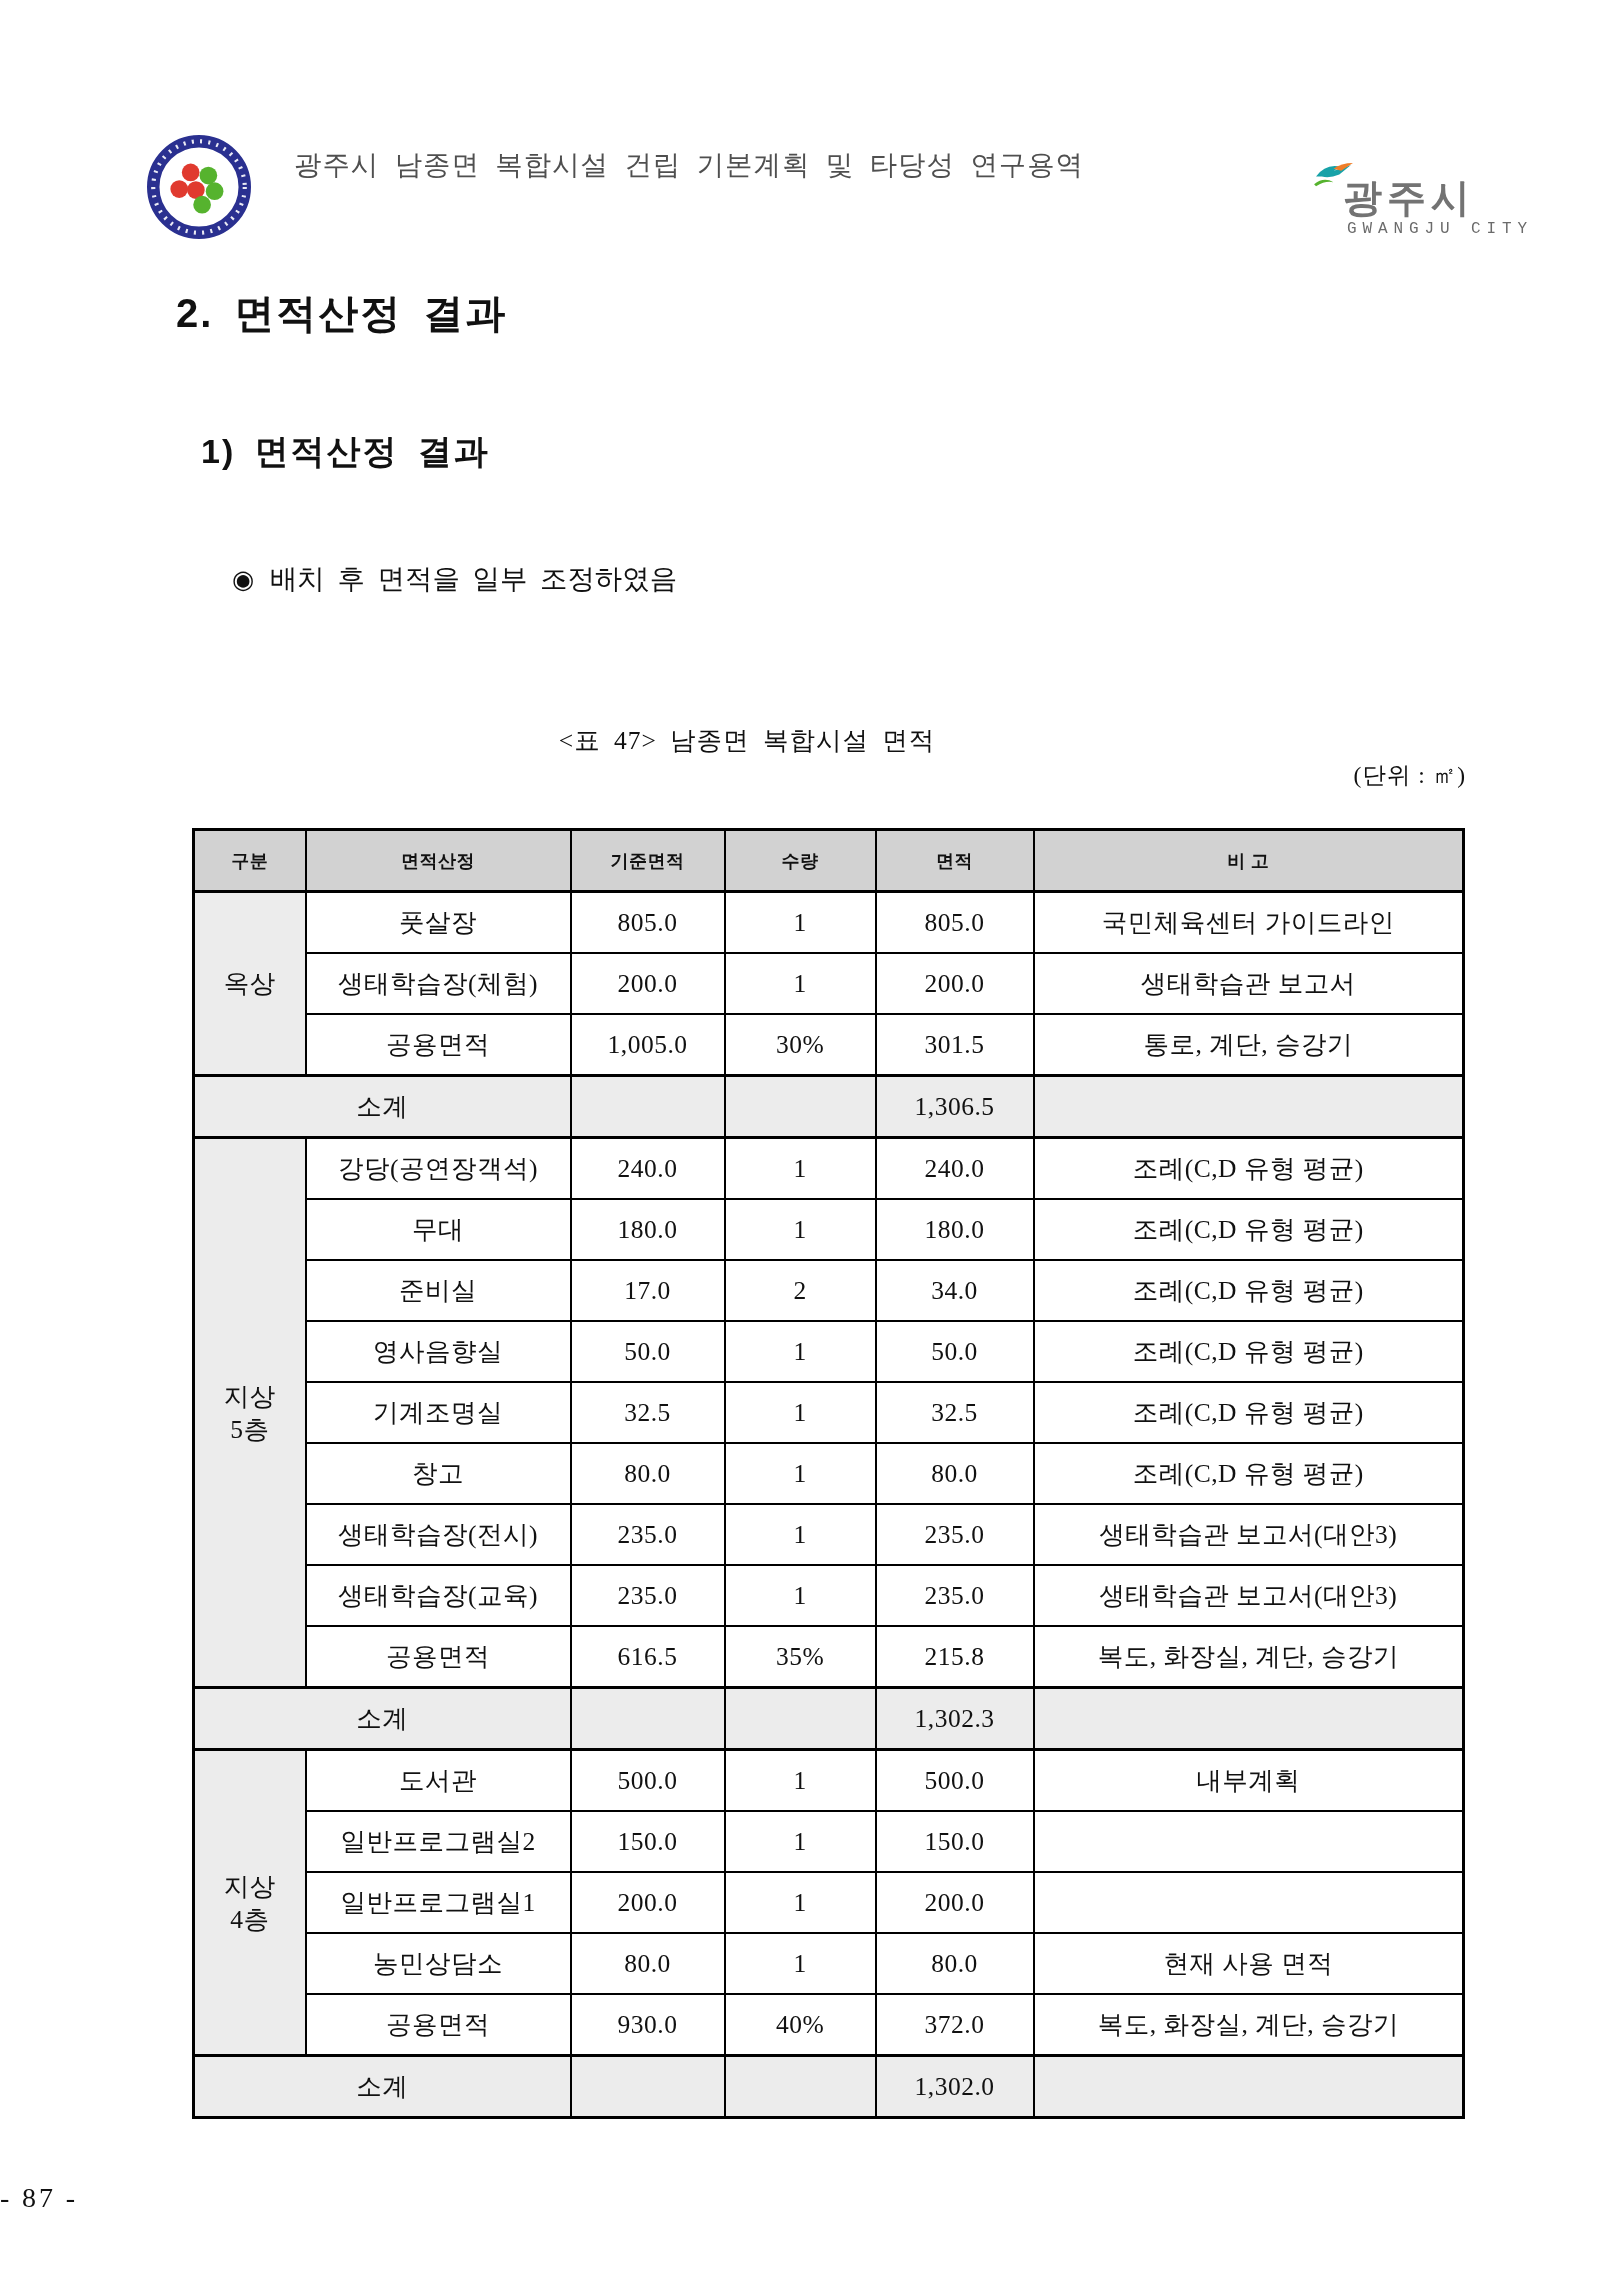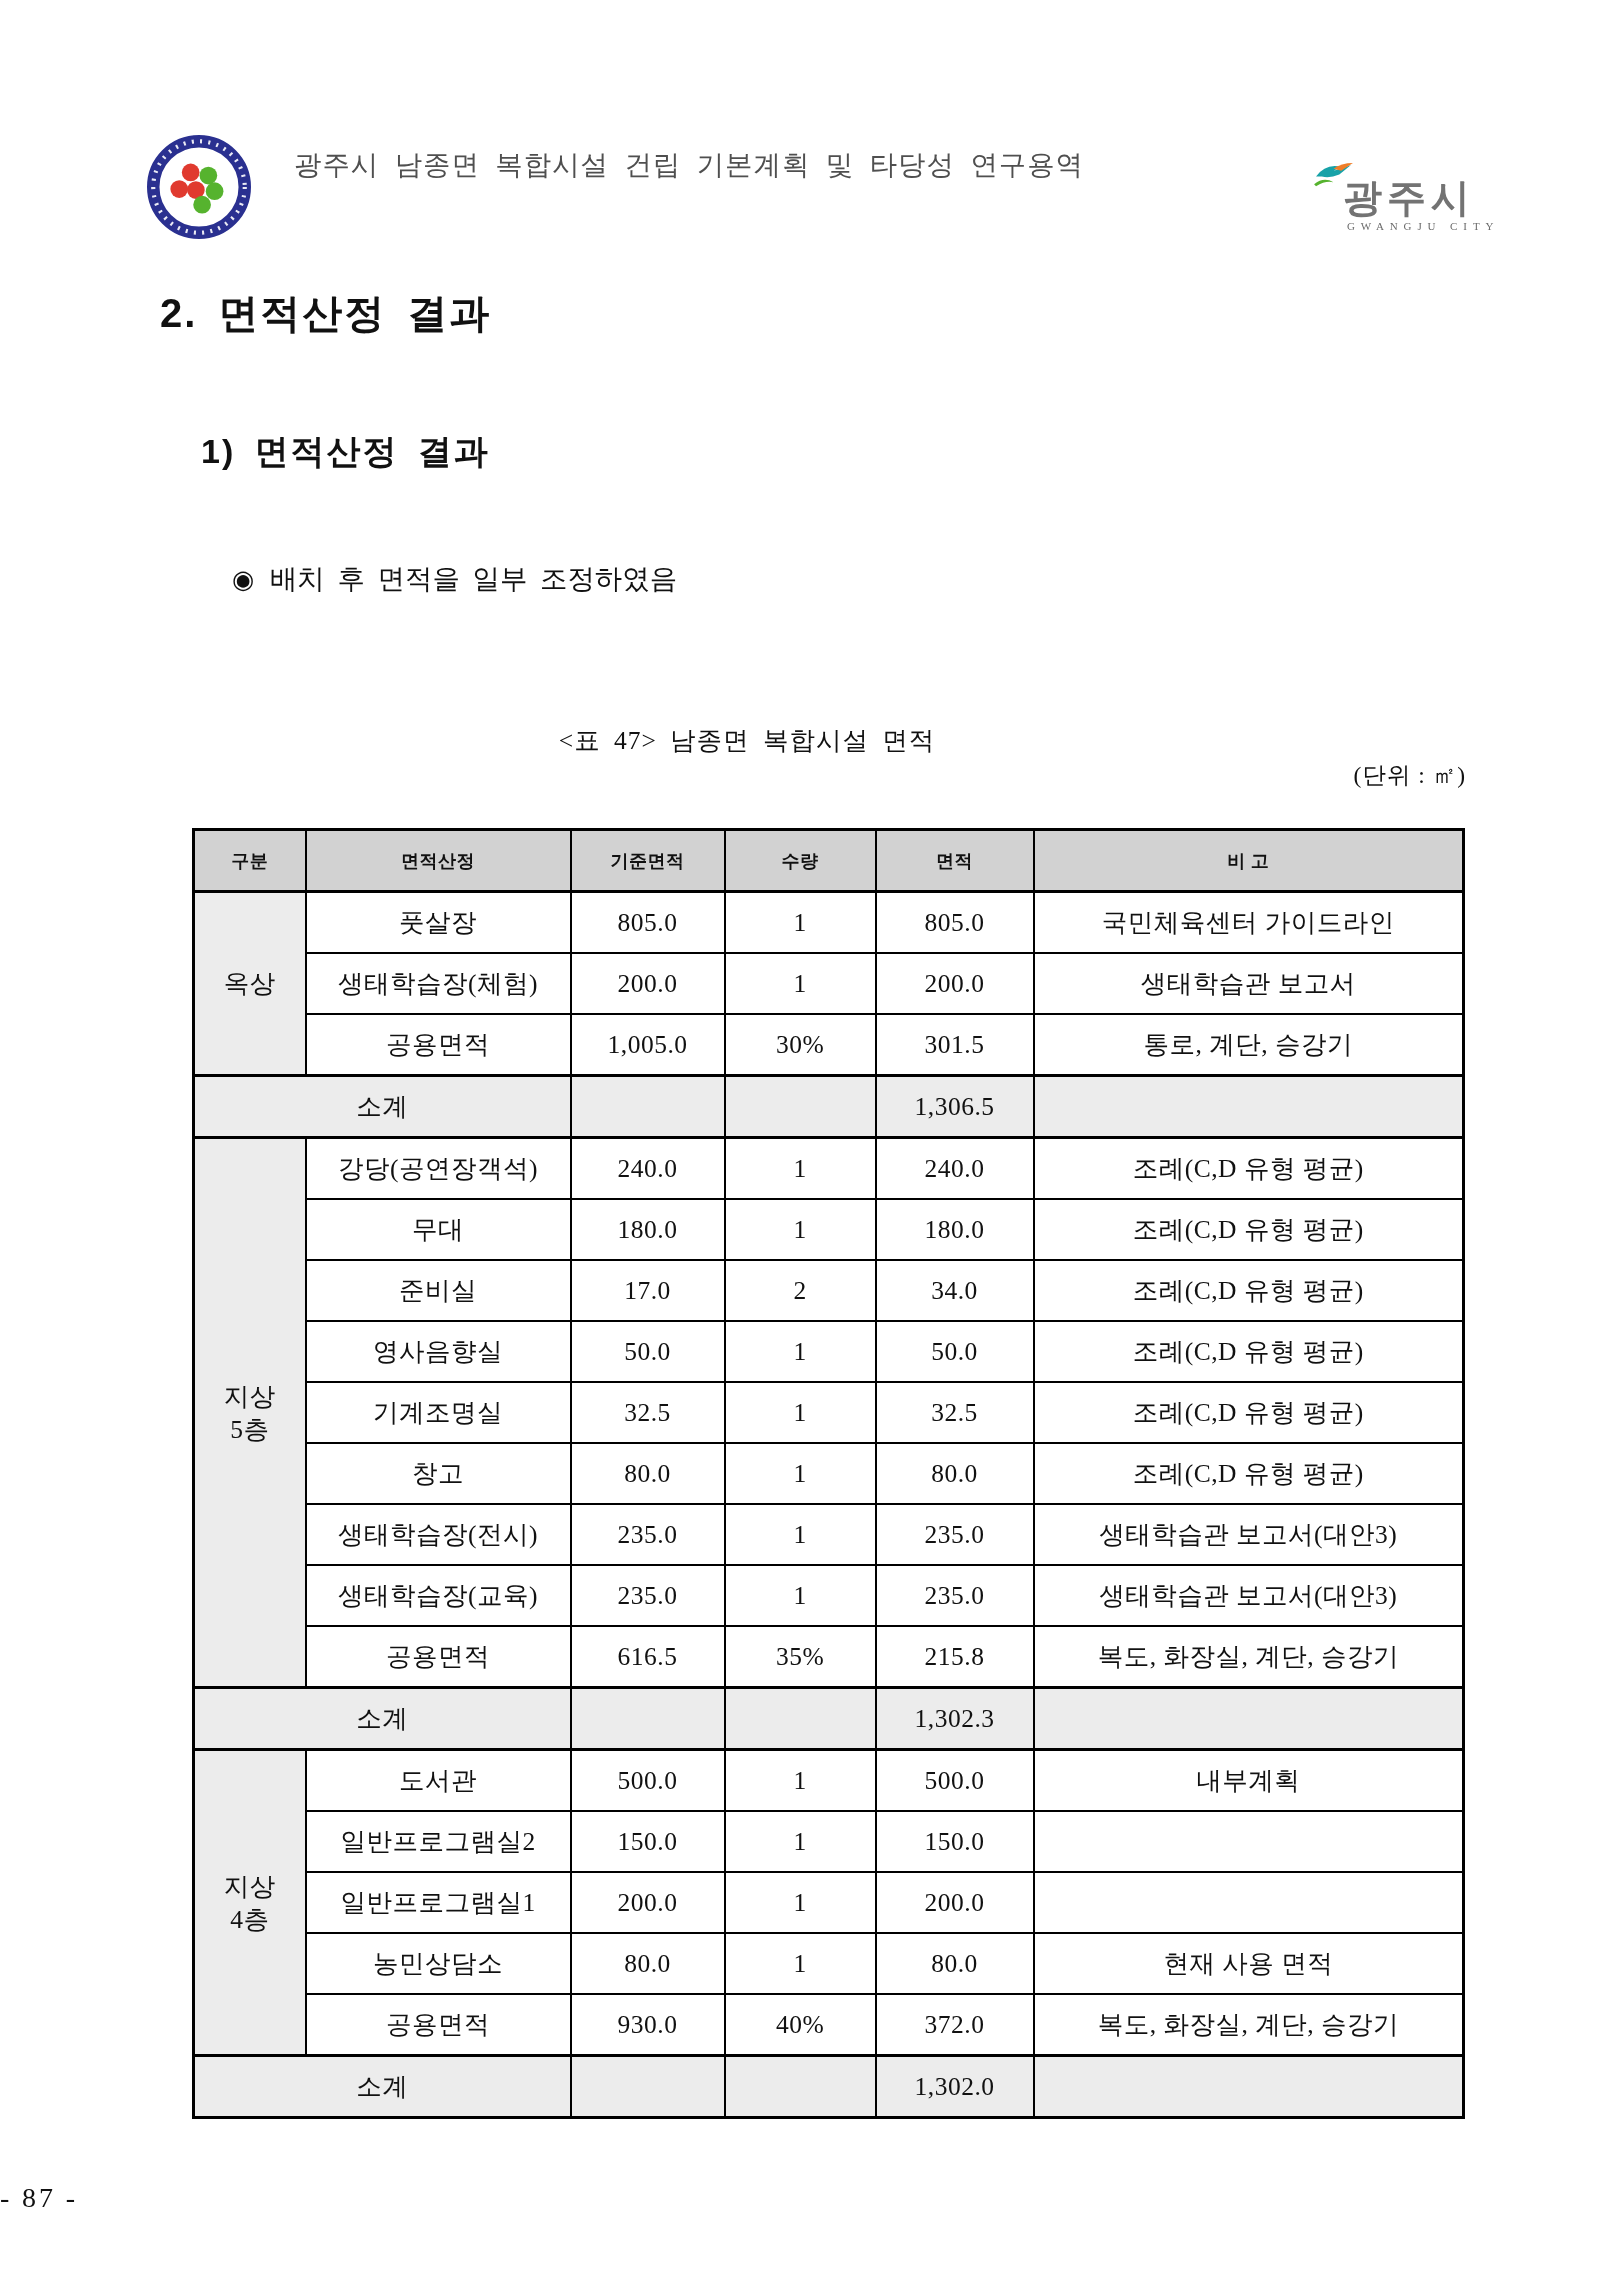--- a/index.html
+++ b/index.html
@@ -18,27 +18,27 @@
   }
   .wordmark { position:absolute; left:1292px; top:147px; width:196px; text-align:left; }
   .wordmark .bird { position:absolute; left:19.6px; top:13.7px; width:43px; height:33px; }
   .wordmark .city {
     position:absolute; left:51px; top:23.5px;
     font-family:"Liberation Sans","DejaVu Sans",sans-serif;
     font-weight:bold; font-size:39px; color:#737373; letter-spacing:4.9px; white-space:nowrap;
   }
   .wordmark .sub {
     position:absolute; left:55px; top:73px;
-    font-family:Liberation Serif, serif;
-    font-size:11px; color:#6b6b6b; letter-spacing:5.9px; white-space:nowrap;
+    font-family:Liberation Mono, monospace;
+    font-size:16px; color:#6b6b6b; letter-spacing:5.9px; white-space:nowrap;
   }
 
   
   .h-section {
-    position:absolute; left:160px; top:286px;
+    position:absolute; left:176px; top:286px;
     font-family:"Liberation Sans","DejaVu Sans",sans-serif;
     font-size:40px; font-weight:bold; letter-spacing:2px; word-spacing:7.8px;
   }
   .h-subsection {
     position:absolute; left:201px; top:429px;
     font-family:"Liberation Sans","DejaVu Sans",sans-serif;
     font-size:34px; font-weight:bold; letter-spacing:2px; word-spacing:7.8px;
   }
   .bullet { position:absolute; left:232px; top:549px; width:1259px; display:flex; }
   .bullet .marker { font-size:25.5px; line-height:61px; margin-right:15.7px; }

